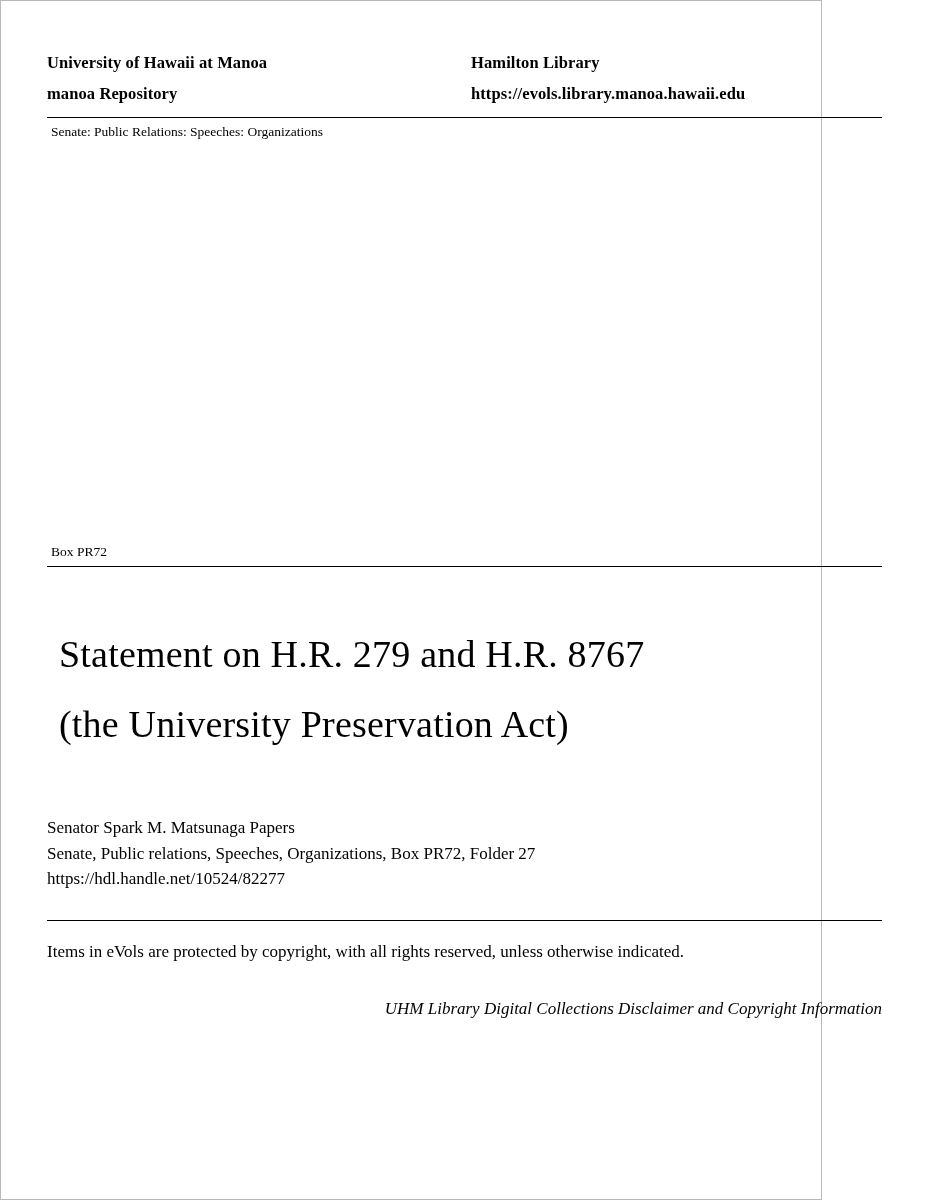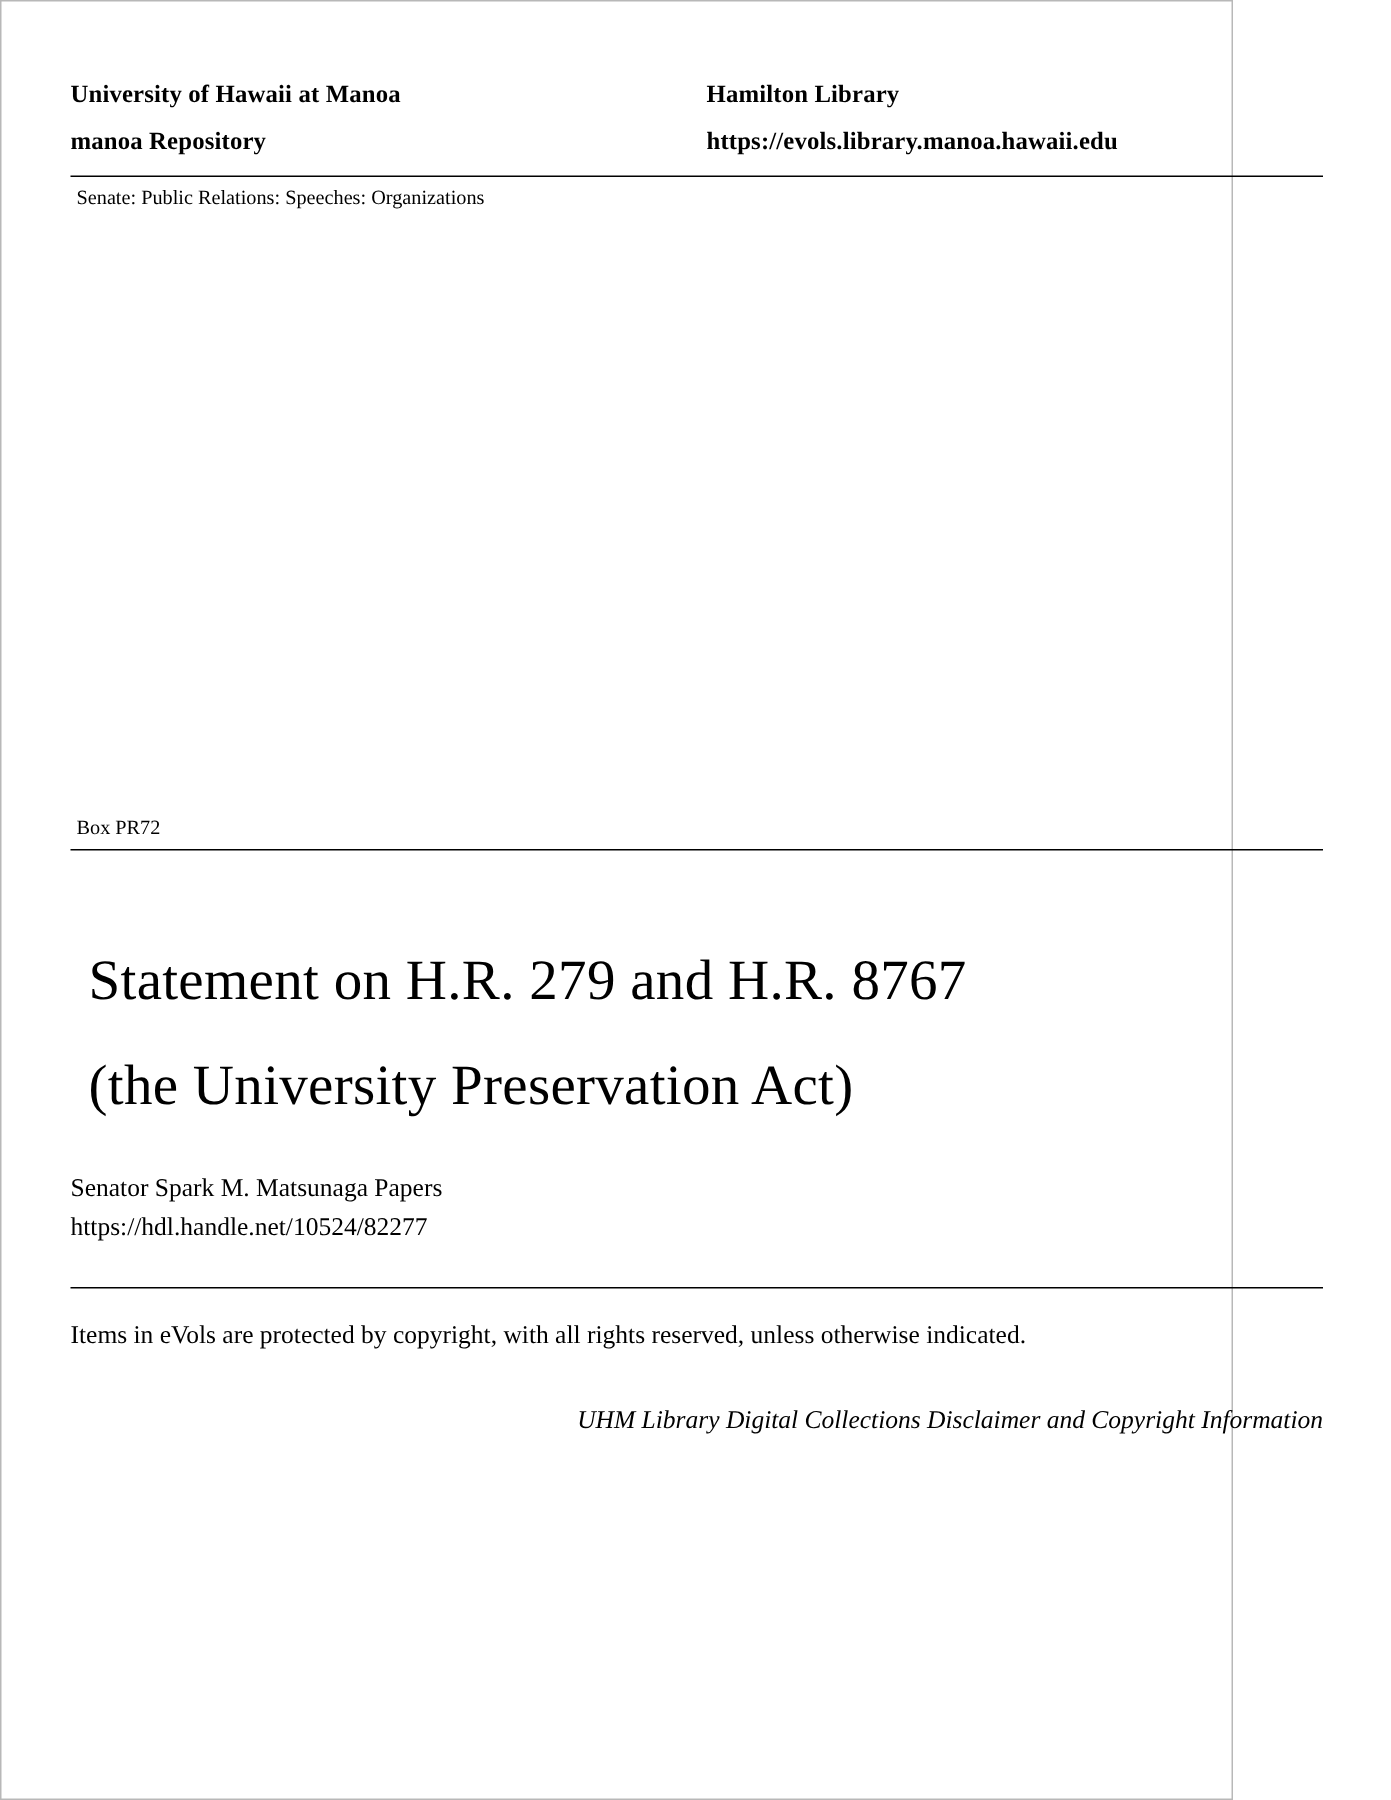--- a/index.html
+++ b/index.html
@@ -86,21 +86,21 @@
   .doc-title {
     font-size: 38px;
     line-height: 58px;
     font-weight: normal;
     letter-spacing: 0.2px;
     margin: 12px;
   }
 
   
   .citation {
-    margin-top: 26px;
+    margin-top: 62px;
   }
   .citation div {
     font-size: 17px;
     line-height: 25.5px;
   }
 
   
   .rights-rule {
     border-top: 1.8px solid #000000;
     width: 835px;
@@ -157,20 +157,21 @@
       <div class="header-rule2"></div>
     </div>
 
     <div class="title-block">
       <div class="doc-title">Statement on H.R. 279 and H.R. 8767</div>
       <div class="doc-title">(the University Preservation Act)</div>
     </div>
 
     <div class="citation">
       <div>Senator Spark M. Matsunaga Papers</div>
+      <div>Senate, Public relations, Speeches, Organizations, Box PR72, Folder 27</div>
       <div>https://hdl.handle.net/10524/82277</div>
     </div>
 
     <div class="rights-rule"></div>
 
     <div class="rights-text">Items in eVols are protected by copyright, with all rights reserved, unless otherwise indicated.</div>
 
     <div class="disclaimer-text">UHM Library Digital Collections Disclaimer and Copyright Information</div>
 
   </div>

